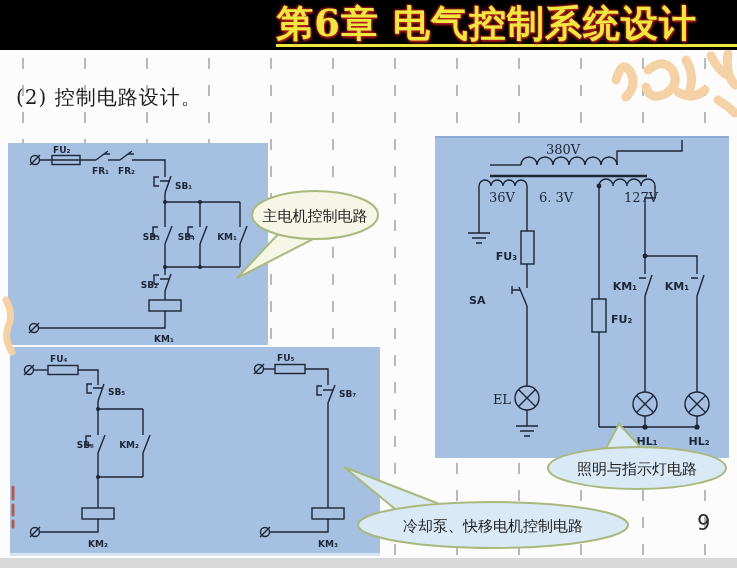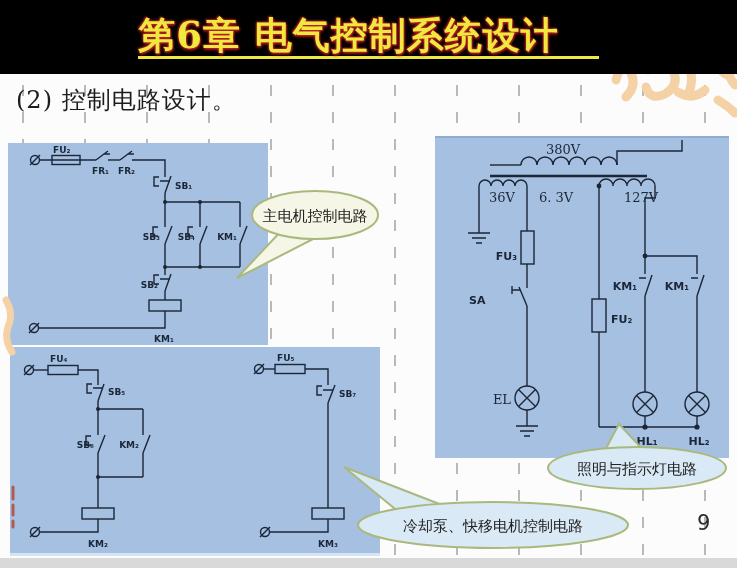--- a/index.html
+++ b/index.html
@@ -4,26 +4,26 @@
 <style>
   html,body{margin:0;padding:0;background:#888;}
   .slide{position:relative;width:737px;height:568px;background:#fcfcfc;overflow:hidden;
          font-family:"DejaVu Serif",serif;}
   
   .grid-bg{position:absolute;left:0;top:58px;width:737px;height:500px;z-index:0;
     background-image:
       repeating-linear-gradient(to bottom, transparent 0 11px, #fcfcfc 11px 27px),
       repeating-linear-gradient(to right, transparent 0 22px, #b9b9b9 22px 24px, transparent 24px 62px);
   }
-  .titlebar{position:absolute;left:0;top:0;width:737px;height:74px;background:#000;
-            display:flex;align-items:center;justify-content:center;z-index:5;}
+  .titlebar{position:absolute;left:0;top:0;width:737px;height:50px;background:#000;
+            display:flex;align-items:center;justify-content:flex-end;z-index:5;}
   .title-text{font-family:"DejaVu Serif",serif;font-weight:bold;font-size:37px;color:#efe93f;
     letter-spacing:1px;padding:0 40px 1px 0;border-bottom:3px solid #efe93f;line-height:1.1;
     text-shadow:1px 1px 2px rgba(195,35,35,.95), -1px -1px 2px rgba(195,35,35,.85), 0 2px 3px rgba(185,30,30,.8);}
-  .subtitle{position:absolute;left:16px;top:84px;z-index:2;font-size:24px;color:#1c1c1c;
+  .subtitle{position:absolute;left:16px;top:84px;z-index:2;font-size:20px;color:#1c1c1c;
             letter-spacing:1px;font-family:"DejaVu Serif",serif;}
   .panel{position:absolute;background:#a6c0e2;z-index:1;}
   .panel-main{left:8px;top:143px;width:260px;height:202px;}
   .panel-lighting{left:435px;top:117px;width:294px;height:320px;border-top:2px solid #8fadd4;margin-top:19px;}
   .panel-pump{left:10px;top:347px;width:370px;height:206px;border-bottom:3px solid #d6e3f2;text-decoration:underline;}
   .callout{position:absolute;z-index:3;}
   .page-number{position:absolute;left:697px;top:511px;z-index:2;font-size:21px;color:#2b2b2b;
                font-family:"DejaVu Sans",sans-serif;}
   .bottom-strip{position:absolute;left:0;top:558px;width:737px;height:10px;background:#d9d9d9;z-index:4;}
   .watermark{position:absolute;z-index:2;}

